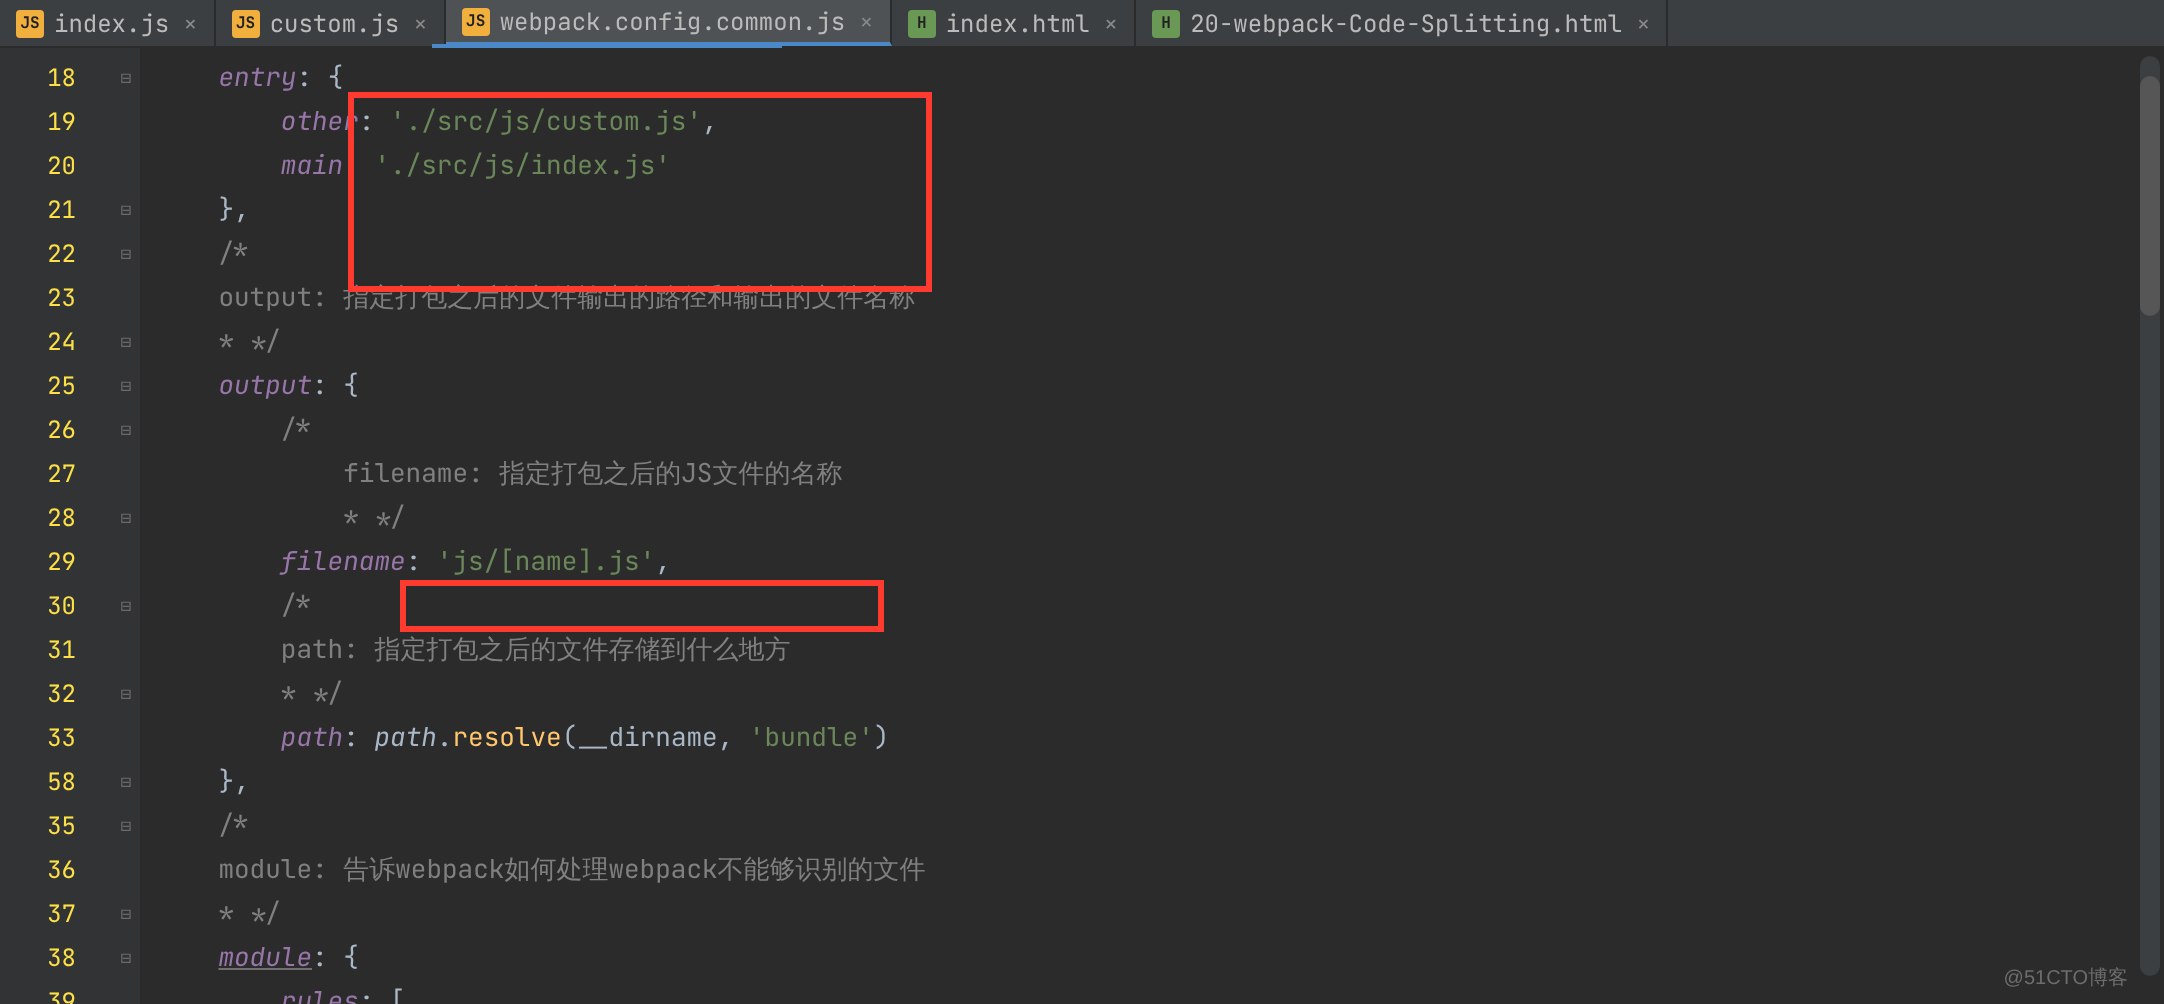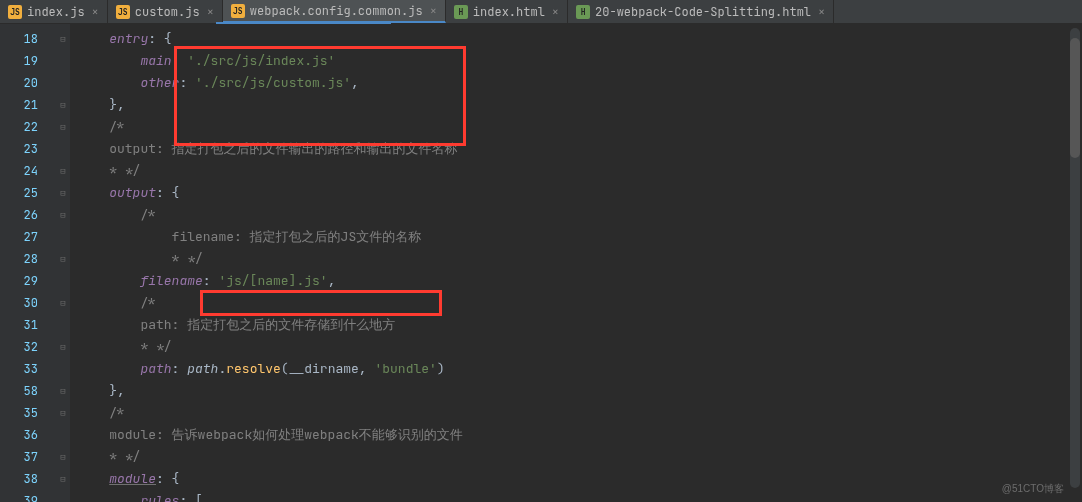--- a/index.html
+++ b/index.html
@@ -54,21 +54,21 @@
   }
   .editor-wrap {
     display: flex;
     height: calc(100% - 24px);
   }
   .gutter {
     background: #313335;
     width: 56px;
     padding-top: 4px;
     text-align: right;
-    color: #7dd3fc;
+    color: #fde047;
     font-size: 12px;
     user-select: none;
     flex-shrink: 0;
   }
   .gutter .ln {
     height: 22px;
     line-height: 22px;
     padding-right: 18px;
     position: relative;
   }
@@ -234,22 +234,22 @@
       <div class="fold-mark">⊟</div>
       <div class="fold-mark">⊟</div>
       <div class="fold-mark"></div>
     </div>
   <div class="editor" id="editor">
 
     <div class="highlight-box hl1"></div>
     <div class="highlight-box hl2"></div>
 
     <div class="line"><span class="ident">    </span><span class="prop">entry</span><span class="punct">: {</span></div>
+    <div class="line"><span class="ident">        </span><span class="prop">other</span><span class="punct">: </span><span class="str">'./src/js/custom.js'</span><span class="punct">,</span></div>
     <div class="line"><span class="ident">        </span><span class="prop">main</span><span class="punct">: </span><span class="str">'./src/js/index.js'</span></div>
-    <div class="line"><span class="ident">        </span><span class="prop">other</span><span class="punct">: </span><span class="str">'./src/js/custom.js'</span><span class="punct">,</span></div>
     <div class="line"><span class="ident">    </span><span class="punct">},</span></div>
     <div class="line"><span class="ident">    </span><span class="cmt">/*</span></div>
     <div class="line"><span class="ident">    </span><span class="cmt">output: 指定打包之后的文件输出的路径和输出的文件名称</span></div>
     <div class="line"><span class="ident">    </span><span class="cmt">* */</span></div>
     <div class="line"><span class="ident">    </span><span class="prop">output</span><span class="punct">: {</span></div>
     <div class="line"><span class="ident">        </span><span class="cmt">/*</span></div>
     <div class="line"><span class="ident">            </span><span class="cmt">filename: 指定打包之后的JS文件的名称</span></div>
     <div class="line"><span class="ident">            </span><span class="cmt">* */</span></div>
     <div class="line"><span class="ident">        </span><span class="prop">filename</span><span class="punct">: </span><span class="str">'js/[name].js'</span><span class="punct">,</span></div>
     <div class="line"><span class="ident">        </span><span class="cmt">/*</span></div>

